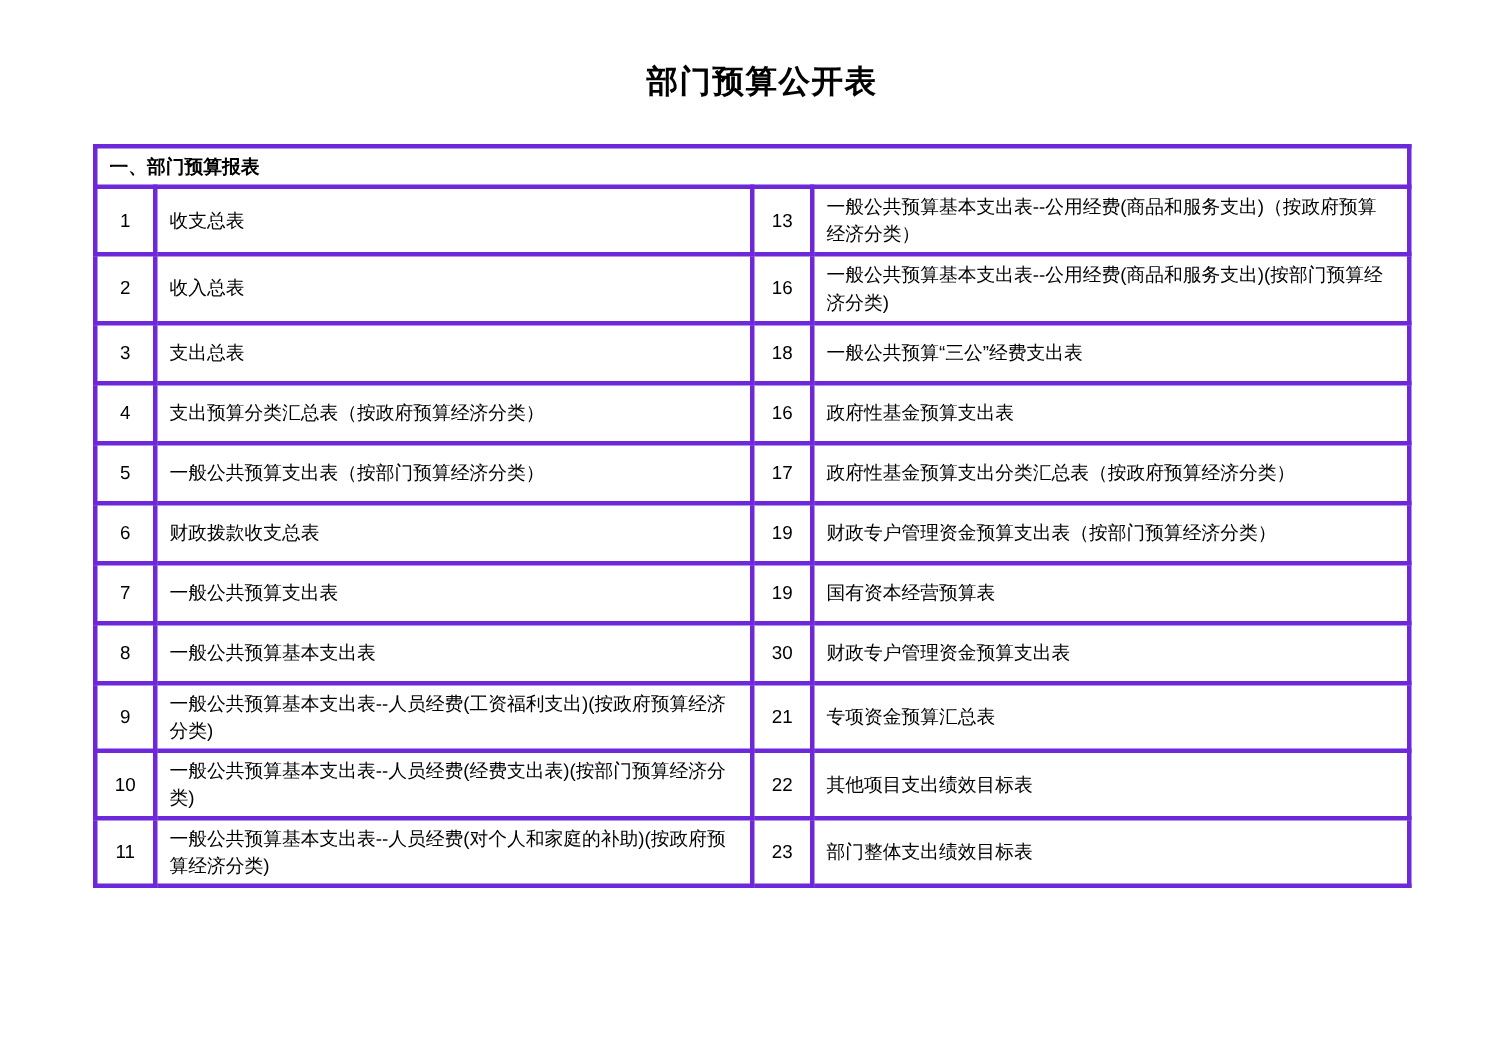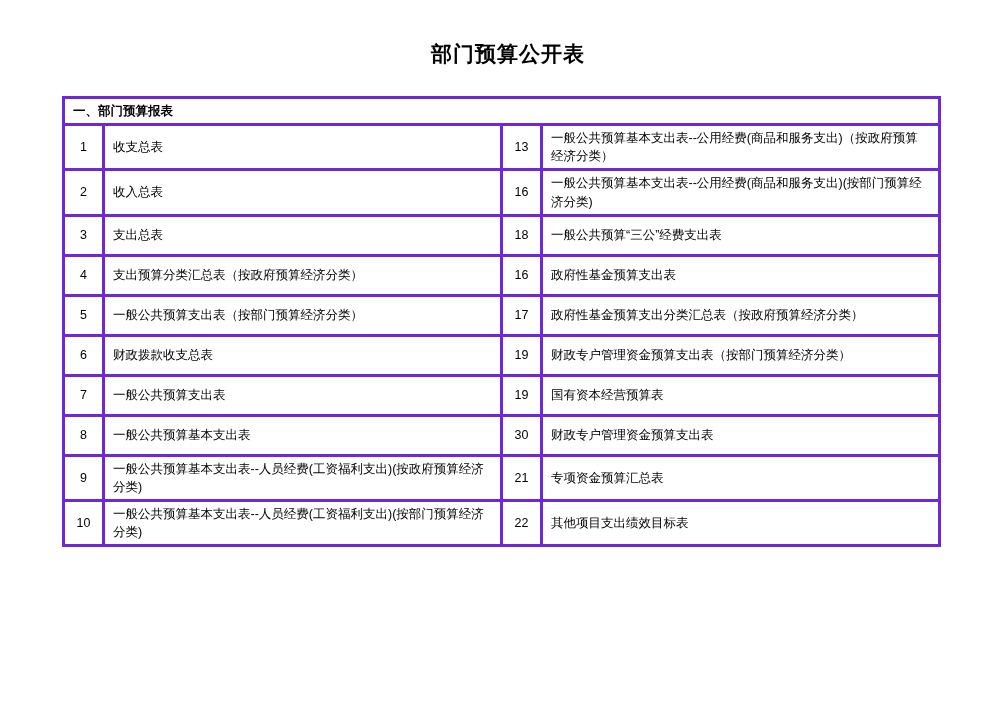--- a/index.html
+++ b/index.html
@@ -136,21 +136,27 @@
           <td class="label">财政专户管理资金预算支出表</td>
         </tr>
         <tr class="row">
           <td class="num">9</td>
           <td class="label">一般公共预算基本支出表--人员经费(工资福利支出)(按政府预算经济分类)</td>
           <td class="num">21</td>
           <td class="label">专项资金预算汇总表</td>
         </tr>
         <tr class="row">
           <td class="num">10</td>
-          <td class="label">一般公共预算基本支出表--人员经费(工资福利支出)(按部门预算经济分类)</td>
+          <td class="label">一般公共预算基本支出表--人员经费(经费支出表)(按部门预算经济分类)</td>
           <td class="num">22</td>
           <td class="label">其他项目支出绩效目标表</td>
+        </tr>
+        <tr class="row">
+          <td class="num">11</td>
+          <td class="label">一般公共预算基本支出表--人员经费(对个人和家庭的补助)(按政府预算经济分类)</td>
+          <td class="num">23</td>
+          <td class="label">部门整体支出绩效目标表</td>
         </tr>
       </tbody>
     </table>
   </div>
 
 </div>
 
 </body></html>

